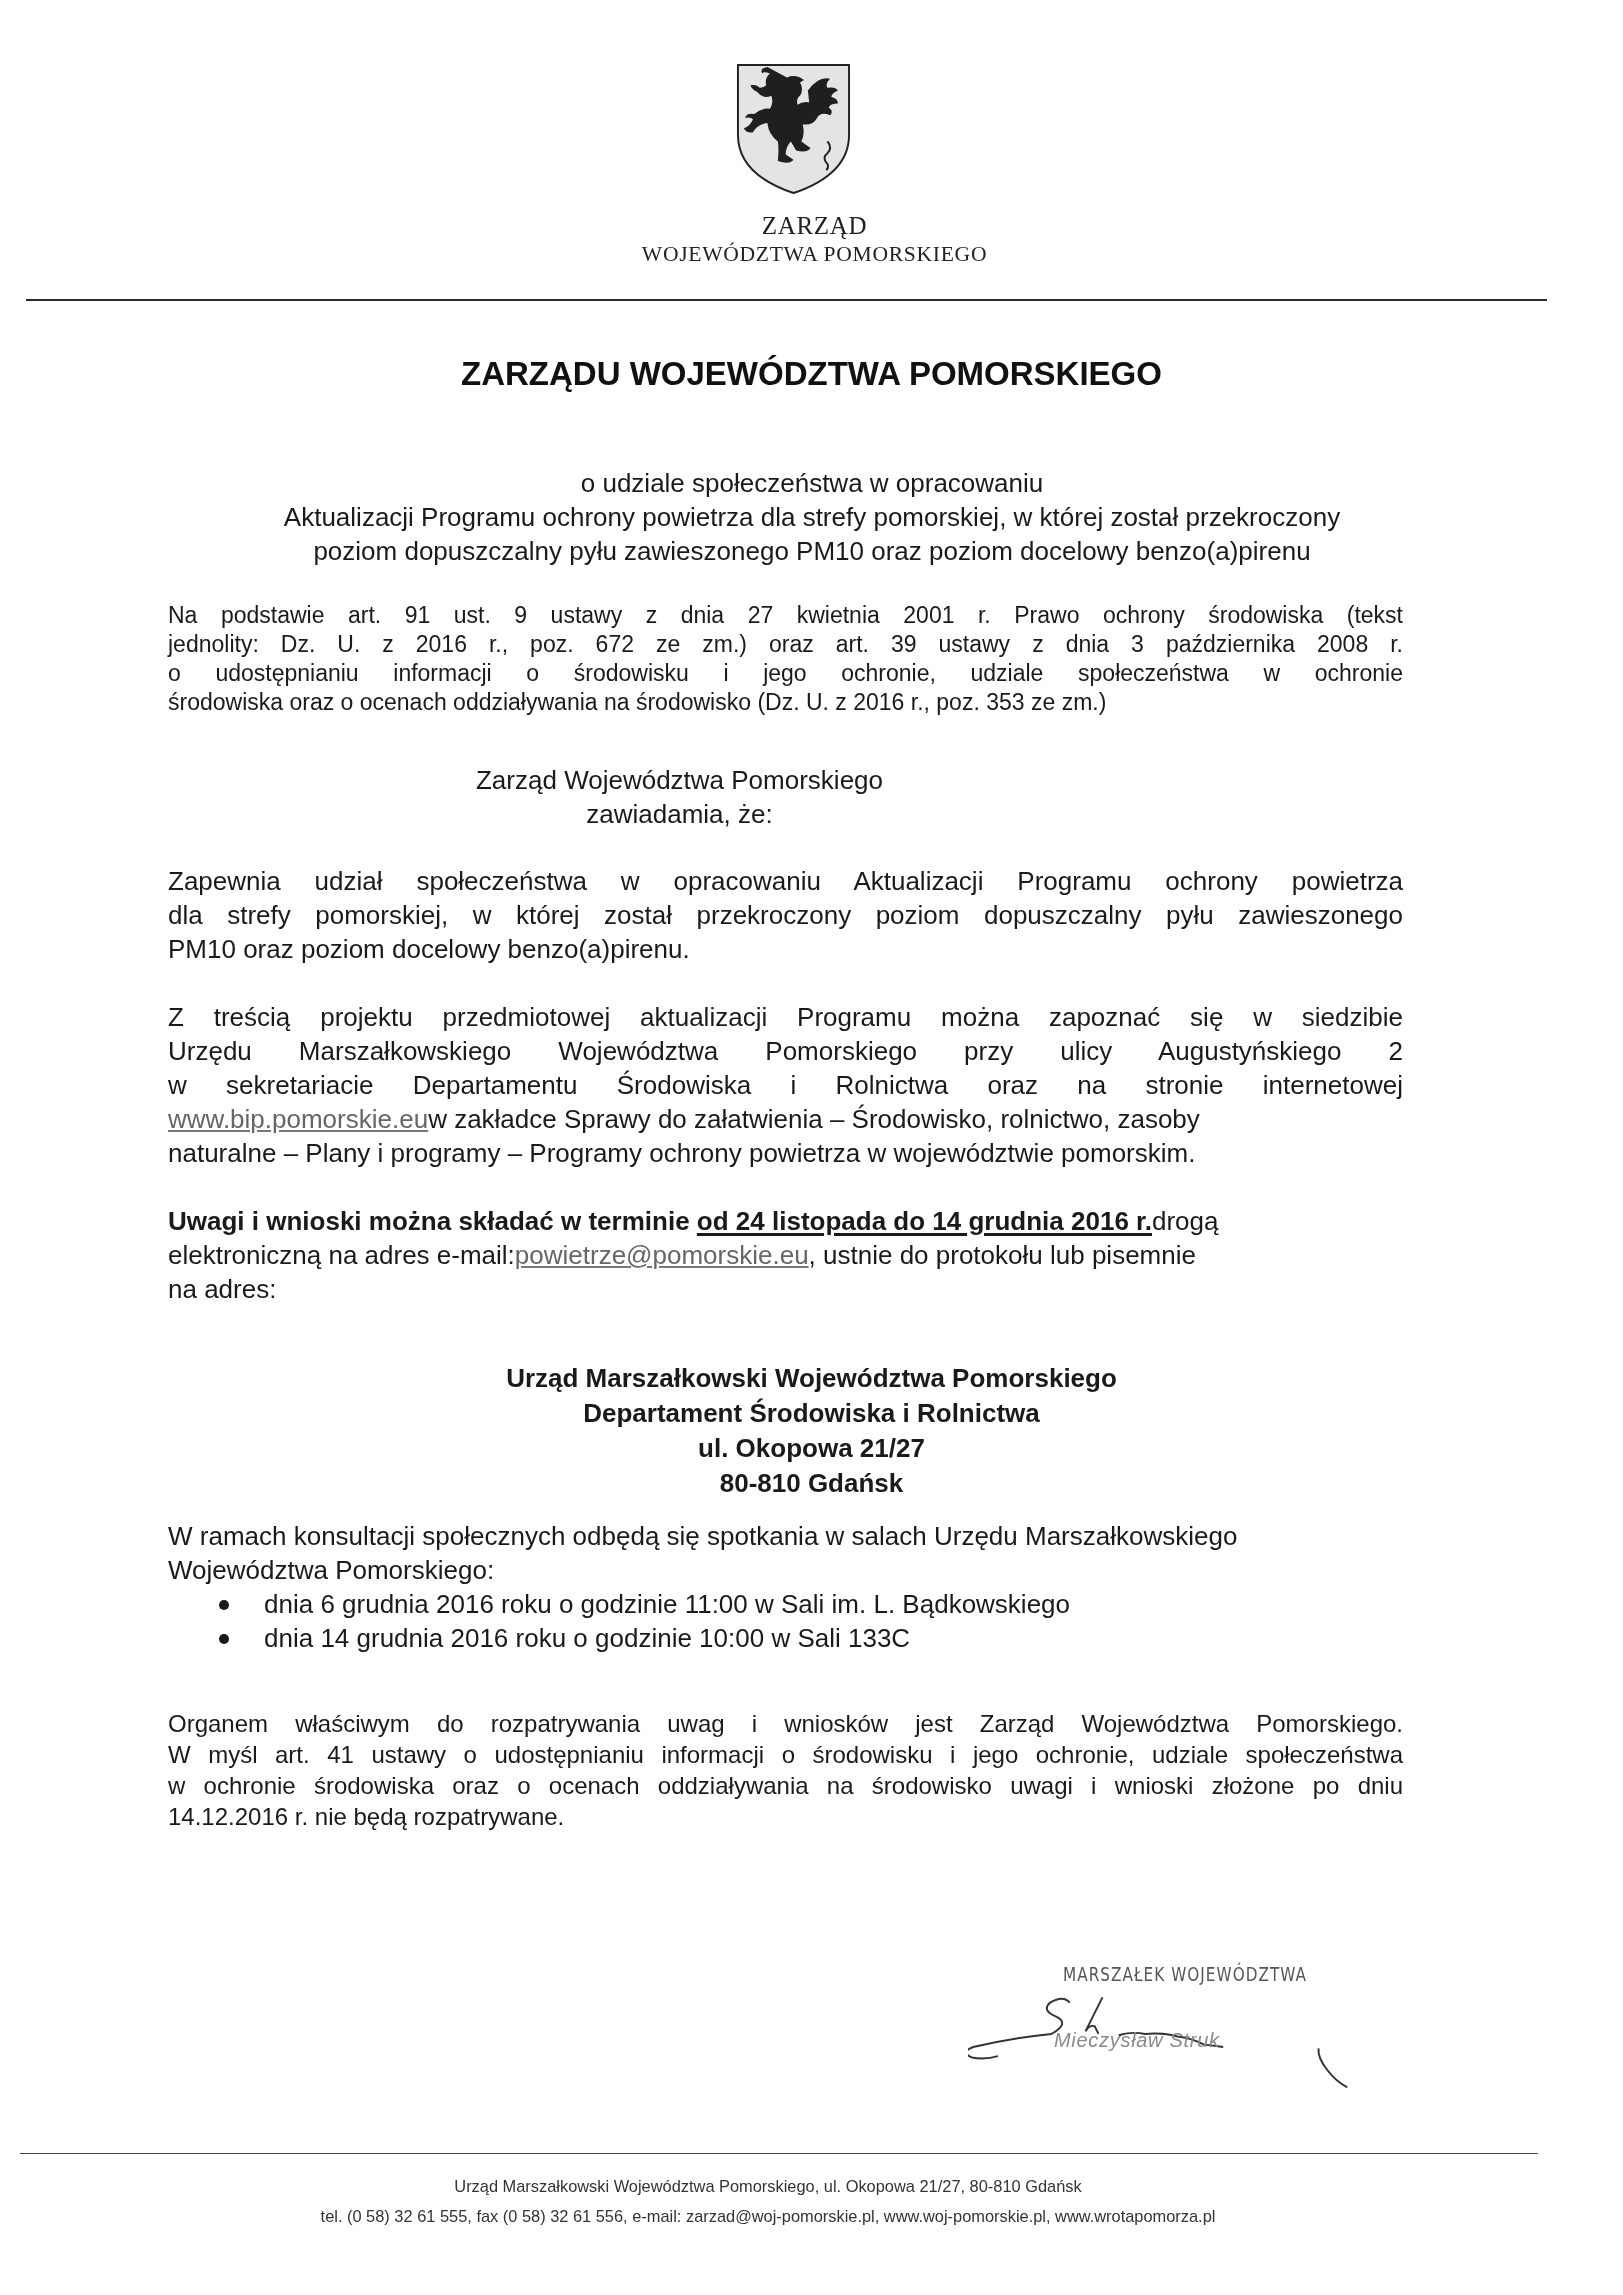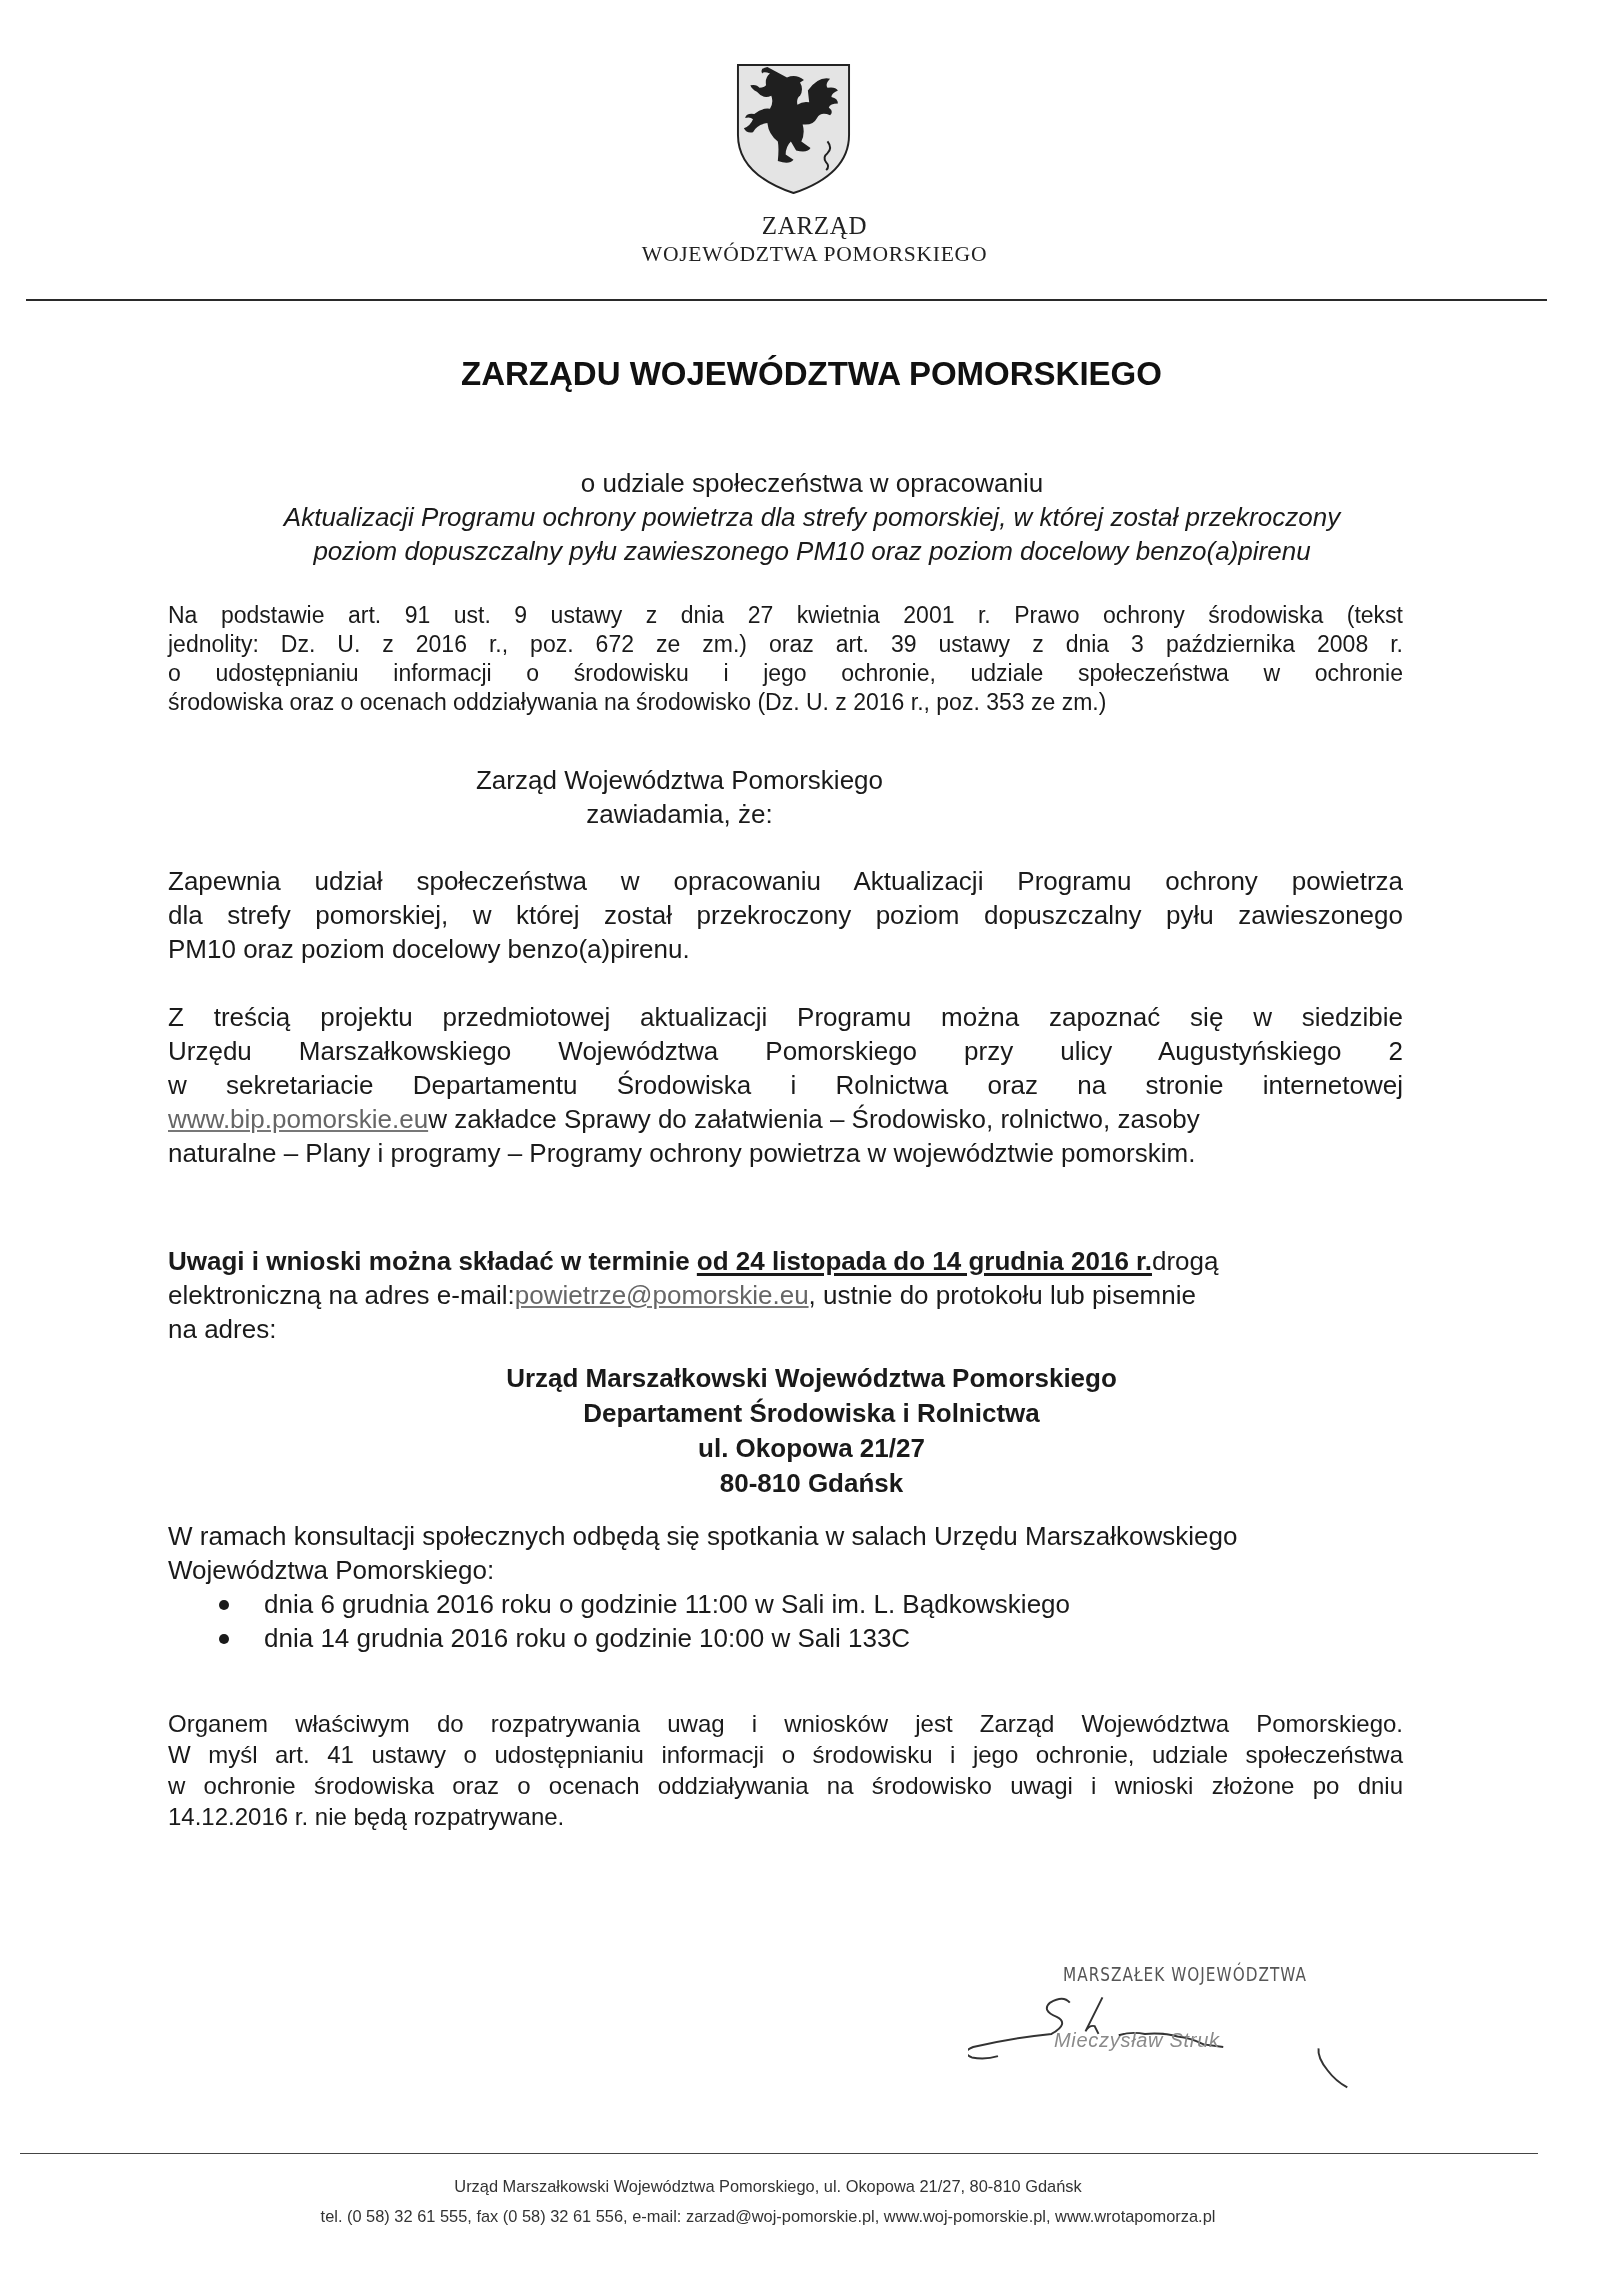--- a/index.html
+++ b/index.html
@@ -23,21 +23,21 @@
 
     
     .title {
       left: 0; width: 1623px; text-align: center; font-weight: bold;
       font-size: 33px; line-height: 43px; color: #111;
     }
     .subtitle {
       left: 118px; width: 1388px; text-align: center;
       font-size: 26px; line-height: 34px; color: #1a1a1a;
     }
-    .subtitle .it { font-style: italic; }
+    .subtitle .it { }
 
     
     .col { left: 168px; width: 1235px; }
     .legal { font-size: 23px; line-height: 29px; text-align: justify; }
     .legal span.ln { display: block; text-align: justify; text-align-last: justify; }
     .legal span.ln.last { text-align-last: left; }
 
     .announce {
       left: 0; width: 1359px; text-align: center;
       font-weight: normal; font-size: 26px; line-height: 34px;
@@ -130,21 +130,21 @@
   <span class="ln">Z treścią projektu przedmiotowej aktualizacji Programu można zapoznać się w siedzibie</span>
   <span class="ln">Urzędu Marszałkowskiego Województwa Pomorskiego przy ulicy Augustyńskiego 2</span>
   <span class="ln">w sekretariacie Departamentu Środowiska i Rolnictwa oraz na stronie internetowej</span>
   <span class="ln fl">
     <a class="link">www.bip.pomorskie.eu</a>
     <span>w zakładce Sprawy do załatwienia – Środowisko, rolnictwo, zasoby</span>
   </span>
   <span class="ln last">naturalne – Plany i programy – Programy ochrony powietrza w województwie pomorskim.</span>
 </div>
 
-<div class="abs col para" style="top:1204px;margin-top:40px;">
+<div class="abs col para" style="top:1204px;">
   <span class="ln fl">
     <span><span class="b">Uwagi i wnioski można składać w terminie</span>&nbsp;<span class="b u">od 24 listopada do 14 grudnia 2016 r.</span></span>
     <span>drogą</span>
   </span>
   <span class="ln fl">
     <span>elektroniczną na adres e-mail:</span>
     <span><a class="link">powietrze@pomorskie.eu</a><span>, ustnie do protokołu lub pisemnie</span></span>
   </span>
   <span class="ln last">na adres:</span>
 </div>

